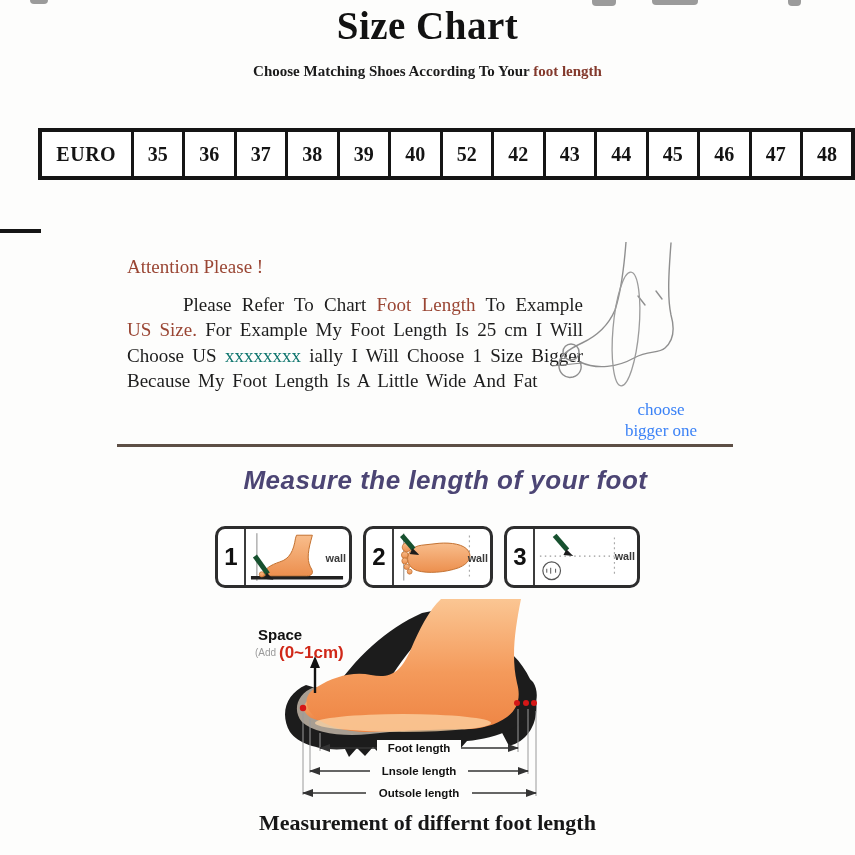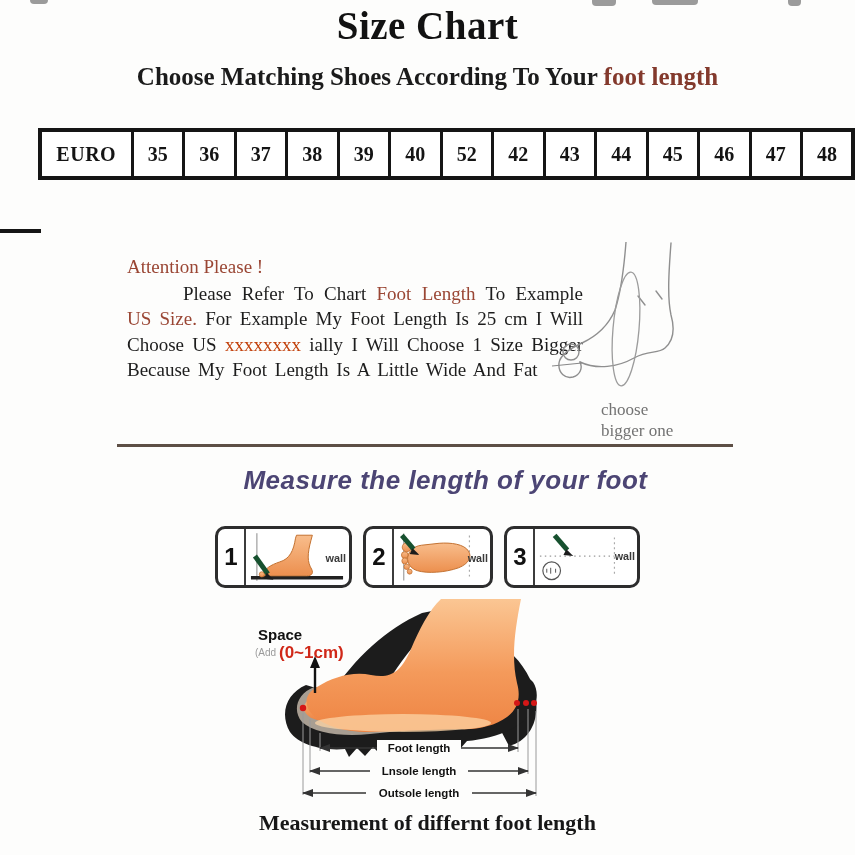--- a/index.html
+++ b/index.html
@@ -9,21 +9,21 @@
   }
   .smudge { position:absolute; background:#4a4a4a; opacity:.55; border-radius:0 0 4px 4px; }
 
   
   .title {
     position:absolute; top:3px; left:0; right:0; text-align:center;
     font-size:39px; font-weight:bold; color:#121212; letter-spacing:.5px;
   }
   .subtitle {
     position:absolute; top:63px; left:0; right:0; text-align:center;
-    font-size:25px; font-weight:bold; color:#1b1b1b;
+    font-size:15px; font-weight:bold; color:#1b1b1b;
   }
   .subtitle .hl { color:#83392c; }
 
   
   .size-table {
     position:absolute; left:38px; top:128px; width:817px;
     border-collapse:collapse; table-layout:fixed; background:#fff;
     border:4px solid #151515;
   }
   .size-table td {
@@ -34,29 +34,29 @@
   .size-table tr.r2 td { height:66px; font-size:20px; }
   .size-table td.corner { font-size:21px; letter-spacing:.5px; }
   .size-table td.rowlabel { font-size:17px; line-height:19px; }
   .table-ext { position:absolute; left:0; top:229px; width:41px; height:4px; background:#151515; }
 
   
   .attention {
     position:absolute; left:127px; top:254px; width:456px;
     font-size:19px; line-height:25.5px; color:#1d1d1d;
   }
-  .attention .att-heading { color:#9a4634; margin:0 0 1px 0; }
+  .attention .att-heading { color:#9a4634; margin:0 0 12px 0; }
   .attention p { margin:0; text-align:justify; text-indent:56px; word-spacing:3px; }
   .seg-maroon { color:#9a4634; }
-  .seg-red { color:#c2410c; }
+  .seg-red { color:#0f766e; }
 
   .foot-sketch { position:absolute; left:552px; top:242px; width:192px; height:162px; }
   .sketch-caption {
-    position:absolute; left:601px; top:399px; width:120px; text-align:left;
-    font-size:17px; line-height:21px; color:#737373;
+    position:absolute; left:601px; top:399px; width:120px; text-align:center;
+    font-size:17px; line-height:21px; color:#3b82f6;
   }
   .divider { position:absolute; left:117px; top:444px; width:616px; height:3px; background:#5d4f45; }
 
   
   .measure-heading {
     position:absolute; top:465px; left:0; right:0; text-align:center;
     font-family:"Liberation Sans", sans-serif; font-style:italic; font-weight:bold;
     font-size:26px; color:#4c4574; letter-spacing:.5px;padding-left:36px;
   }
   .steps {

